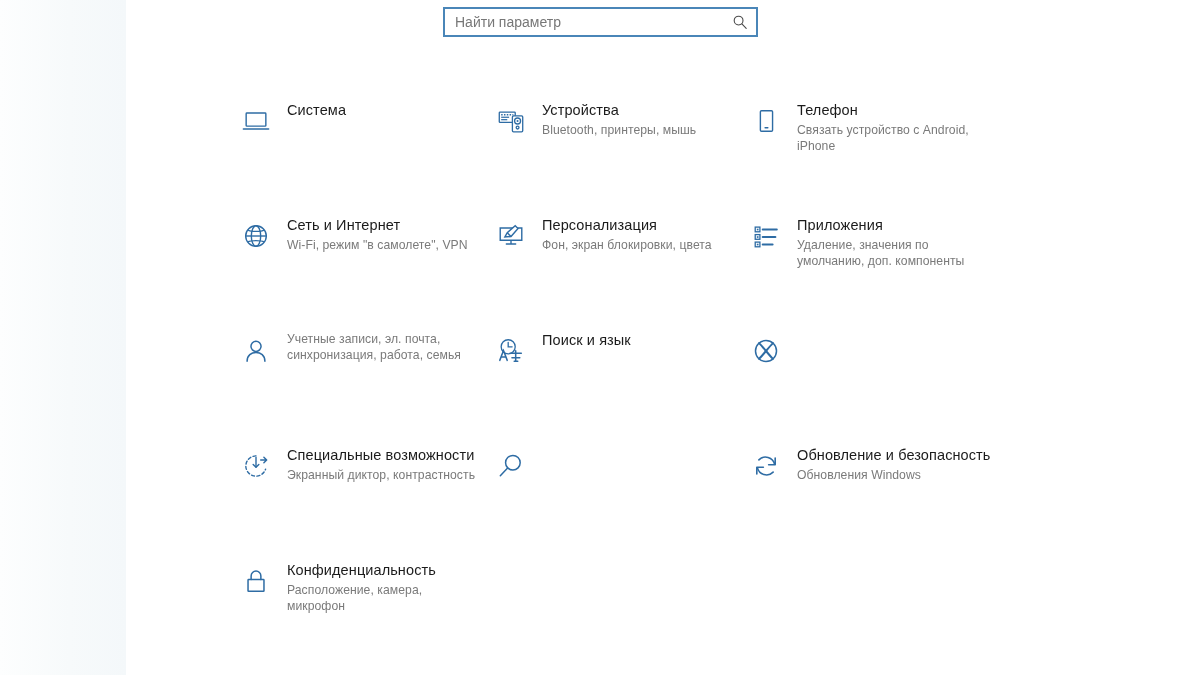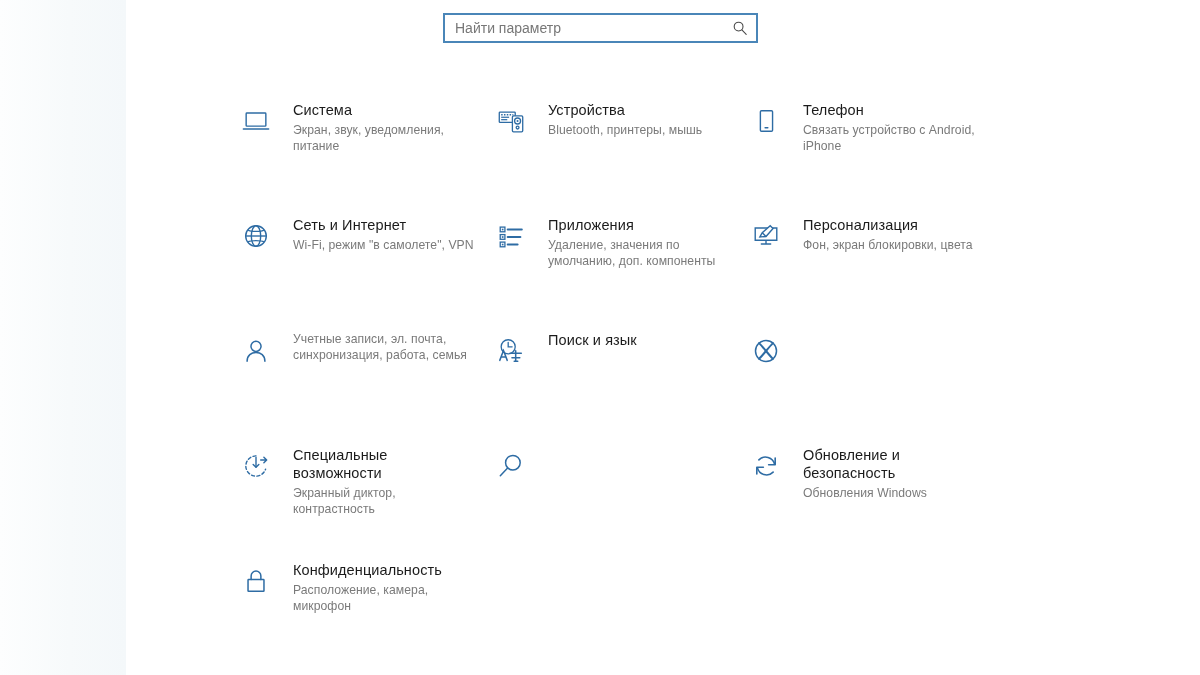--- a/index.html
+++ b/index.html
@@ -23,21 +23,21 @@
     width: 126px;
     height: 675px;
     background: linear-gradient(to right, #fdfefe 0%, #f7fafb 55%, #f4f8fa 100%);
     pointer-events: none;
   }
 
   
   .search-wrap {
     position: absolute;
     left: 443px;
-    top: 13px;
+    top: 7px;
     width: 315px;
     height: 30px;
   }
   .search-box {
     position: relative;
     width: 100%;
     height: 100%;
     box-sizing: border-box;
     border: 2px solid #4a86b8;
     background: #ffffff;
@@ -79,21 +79,21 @@
     width: 770px;
     display: grid;
     grid-template-columns: 255px 255px 260px;
     grid-auto-rows: 115px;
     column-gap: 0px;
     row-gap: 0px;
   }
   .tile {
     display: flex;
     align-items: flex-start;
-    gap: 19px;
+    gap: 13px;
     padding-right: 14px;
     cursor: default;
     box-sizing: border-box;
   }
   .tile-ico {
     flex: 0 0 36px;
     width: 36px;
     height: 36px;
     display: flex;
     align-items: center;
@@ -142,21 +142,20 @@
 
   <div class="tile">
     <span class="tile-ico">
       <svg viewBox="0 0 32 32" width="30" height="30" fill="none" stroke="currentColor" stroke-width="1.5">
         <rect x="5.5" y="7.5" width="21" height="14" rx="0.8"></rect>
         <line x1="2.5" y1="24.5" x2="29.5" y2="24.5" stroke-linecap="round"></line>
       </svg>
     </span>
     <div class="tile-text">
       <div class="tile-title">Система</div>
-      <div class="tile-sub">Экран, звук, уведомления, питание</div>
     </div>
   </div>
 
   <div class="tile">
     <span class="tile-ico">
       <svg viewBox="0 0 32 32" width="30" height="30" fill="none" stroke="currentColor" stroke-width="1.4">
         <rect x="3.5" y="6.5" width="17" height="11" rx="0.8"></rect>
         <line x1="5.5" y1="9.2" x2="18.5" y2="9.2" stroke-width="1.6" stroke-dasharray="1.6 1.4"></line>
         <line x1="5.5" y1="12" x2="14" y2="12" stroke-width="1.3"></line>
         <line x1="5.5" y1="14.6" x2="12" y2="14.6" stroke-width="1.3"></line>
@@ -191,20 +190,36 @@
         <circle cx="16" cy="16" r="11"></circle>
         <ellipse cx="16" cy="16" rx="5" ry="11"></ellipse>
         <line x1="5" y1="16" x2="27" y2="16"></line>
         <path d="M7.2 9.6 C10.4 11.6 21.6 11.6 24.8 9.6"></path>
         <path d="M7.2 22.4 C10.4 20.4 21.6 20.4 24.8 22.4"></path>
       </svg>
     </span>
     <div class="tile-text">
       <div class="tile-title">Сеть и Интернет</div>
       <div class="tile-sub">Wi-Fi, режим "в самолете", VPN</div>
+    </div>
+  </div>
+
+  <div class="tile">
+    <span class="tile-ico">
+      <svg viewBox="0 0 32 32" width="30" height="30" fill="none" stroke="currentColor" stroke-width="1.5">
+        <path d="M4.5 7.5 H27.5 V20.5 H4.5 Z"></path>
+        <line x1="11" y1="24.5" x2="21" y2="24.5" stroke-linecap="round"></line>
+        <line x1="16" y1="20.5" x2="16" y2="24.5"></line>
+        <path d="M9.5 17 L12 12.5 L20.5 5 L23.5 8 L16 16.5 Z" fill="#ffffff"></path>
+        <line x1="12" y1="12.5" x2="16" y2="16.5"></line>
+      </svg>
+    </span>
+    <div class="tile-text">
+      <div class="tile-title">Персонализация</div>
+      <div class="tile-sub">Фон, экран блокировки, цвета</div>
     </div>
   </div>
 
   <div class="tile">
     <span class="tile-ico">
       <svg viewBox="0 0 32 32" width="30" height="30" fill="none" stroke="currentColor" stroke-width="1.4">
         <rect x="4.5" y="6.5" width="5" height="5"></rect>
         <rect x="6.2" y="8.2" width="1.8" height="1.8" fill="currentColor" stroke="none"></rect>
         <rect x="4.5" y="14.5" width="5" height="5"></rect>
         <rect x="6.2" y="16.2" width="1.8" height="1.8" fill="currentColor" stroke="none"></rect>
@@ -216,36 +231,20 @@
       </svg>
     </span>
     <div class="tile-text">
       <div class="tile-title">Приложения</div>
       <div class="tile-sub">Удаление, значения по умолчанию, доп. компоненты</div>
     </div>
   </div>
 
   <div class="tile">
     <span class="tile-ico">
-      <svg viewBox="0 0 32 32" width="30" height="30" fill="none" stroke="currentColor" stroke-width="1.5">
-        <path d="M4.5 7.5 H27.5 V20.5 H4.5 Z"></path>
-        <line x1="11" y1="24.5" x2="21" y2="24.5" stroke-linecap="round"></line>
-        <line x1="16" y1="20.5" x2="16" y2="24.5"></line>
-        <path d="M9.5 17 L12 12.5 L20.5 5 L23.5 8 L16 16.5 Z" fill="#ffffff"></path>
-        <line x1="12" y1="12.5" x2="16" y2="16.5"></line>
-      </svg>
-    </span>
-    <div class="tile-text">
-      <div class="tile-title">Персонализация</div>
-      <div class="tile-sub">Фон, экран блокировки, цвета</div>
-    </div>
-  </div>
-
-  <div class="tile">
-    <span class="tile-ico">
       <svg viewBox="0 0 32 32" width="30" height="30" fill="none" stroke="currentColor" stroke-width="1.6">
         <circle cx="16" cy="11" r="5.4"></circle>
         <path d="M6.5 27 C6.5 20.6 11 17.6 16 17.6 C21 17.6 25.5 20.6 25.5 27" stroke-linecap="round"></path>
       </svg>
     </span>
     <div class="tile-text">
       <div class="tile-sub">Учетные записи, эл. почта, синхронизация, работа, семья</div>
     </div>
   </div>
 

